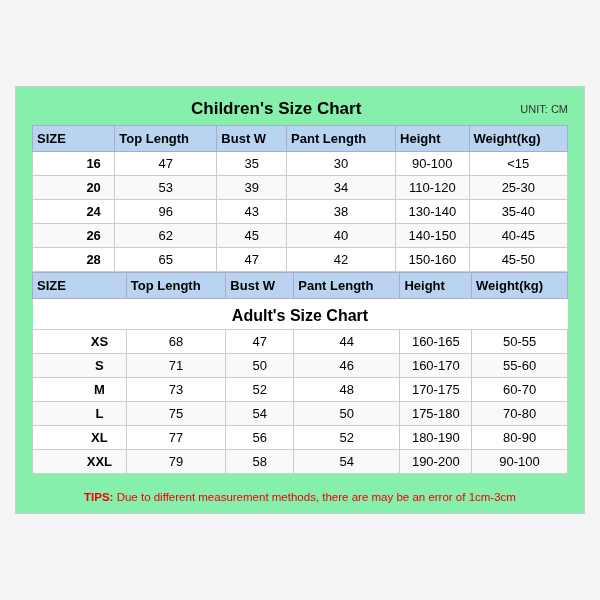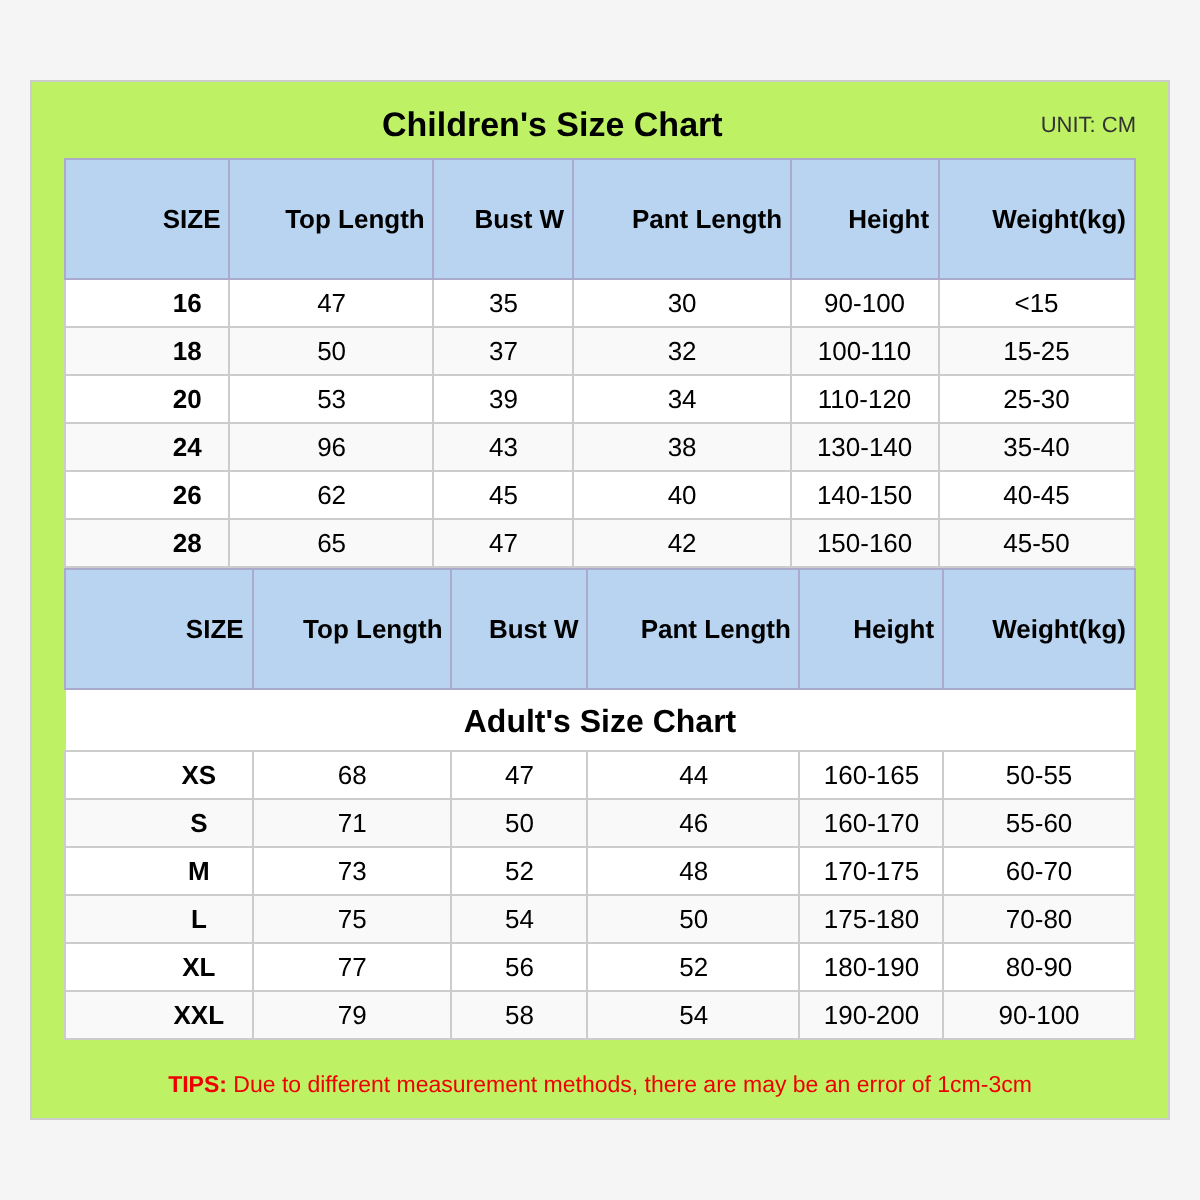--- a/index.html
+++ b/index.html
@@ -6,21 +6,21 @@
     body {
       width: 600px;
       height: 600px;
       background: #f5f5f5;
       font-family: Arial, sans-serif;
       display: flex;
       align-items: center;
       justify-content: center;
     }
     .chart-container {
-      background: #bef264;
+      background: #86efac;
       border: 1px solid #ccc;
       padding: 12px 16px 10px 16px;
       width: 570px;
     }
     .main-title-row {
       display: flex;
       justify-content: space-between;
       align-items: center;
       margin-bottom: 6px;
     }
@@ -36,22 +36,22 @@
       white-space: nowrap;
     }
     table {
       width: 100%;
       border-collapse: collapse;
       font-size: 13px;
     }
     th {
       background: #b8d4f0;
       border: 1px solid #aac;
-      padding: 22px 4px;
-      text-align: right;
+      padding: 5px 4px;
+      text-align: left;
       font-weight: bold;
       font-size: 13px;
     }
     td {
       border: 1px solid #ccc;
       padding: 4px 4px;
       text-align: center;
     }
     tr:nth-child(even) td { background: #f9f9f9; }
     tr:nth-child(odd) td { background: #fff; }
@@ -98,28 +98,20 @@
         </tr>
     </thead>
     <tbody id="children-body">
         <tr>
           <td class="size-cell">16</td>
           <td>47</td>
           <td>35</td>
           <td>30</td>
           <td>90-100</td>
           <td>&lt;15</td>
-        </tr>
-        <tr>
-          <td class="size-cell">18</td>
-          <td>50</td>
-          <td>37</td>
-          <td>32</td>
-          <td>100-110</td>
-          <td>15-25</td>
         </tr>
         <tr>
           <td class="size-cell">20</td>
           <td>53</td>
           <td>39</td>
           <td>34</td>
           <td>110-120</td>
           <td>25-30</td>
         </tr>
         <tr>

